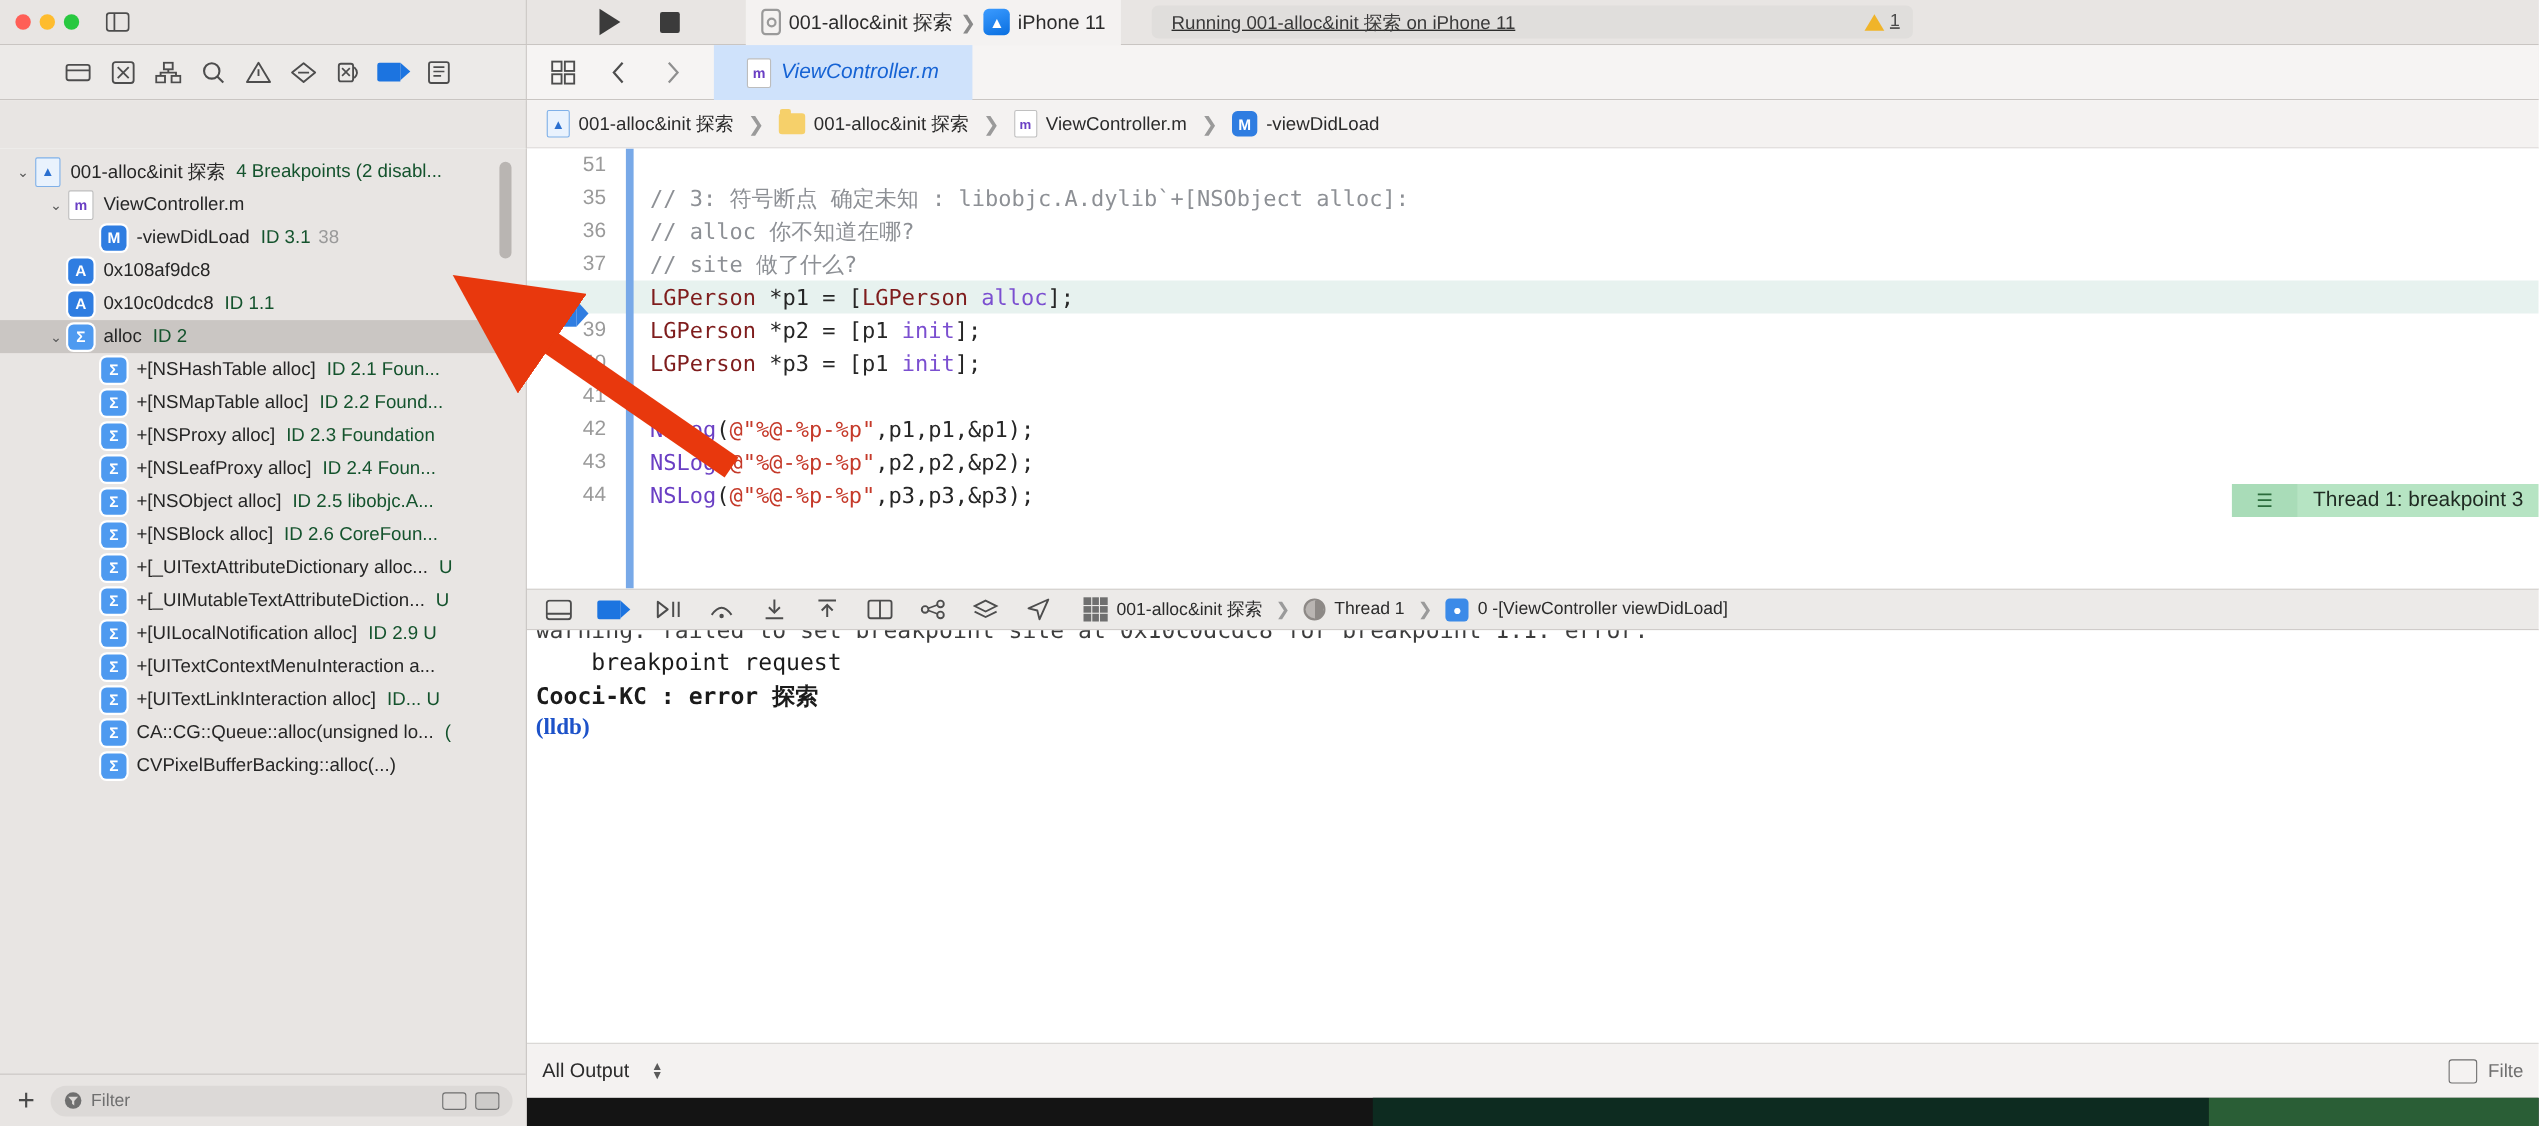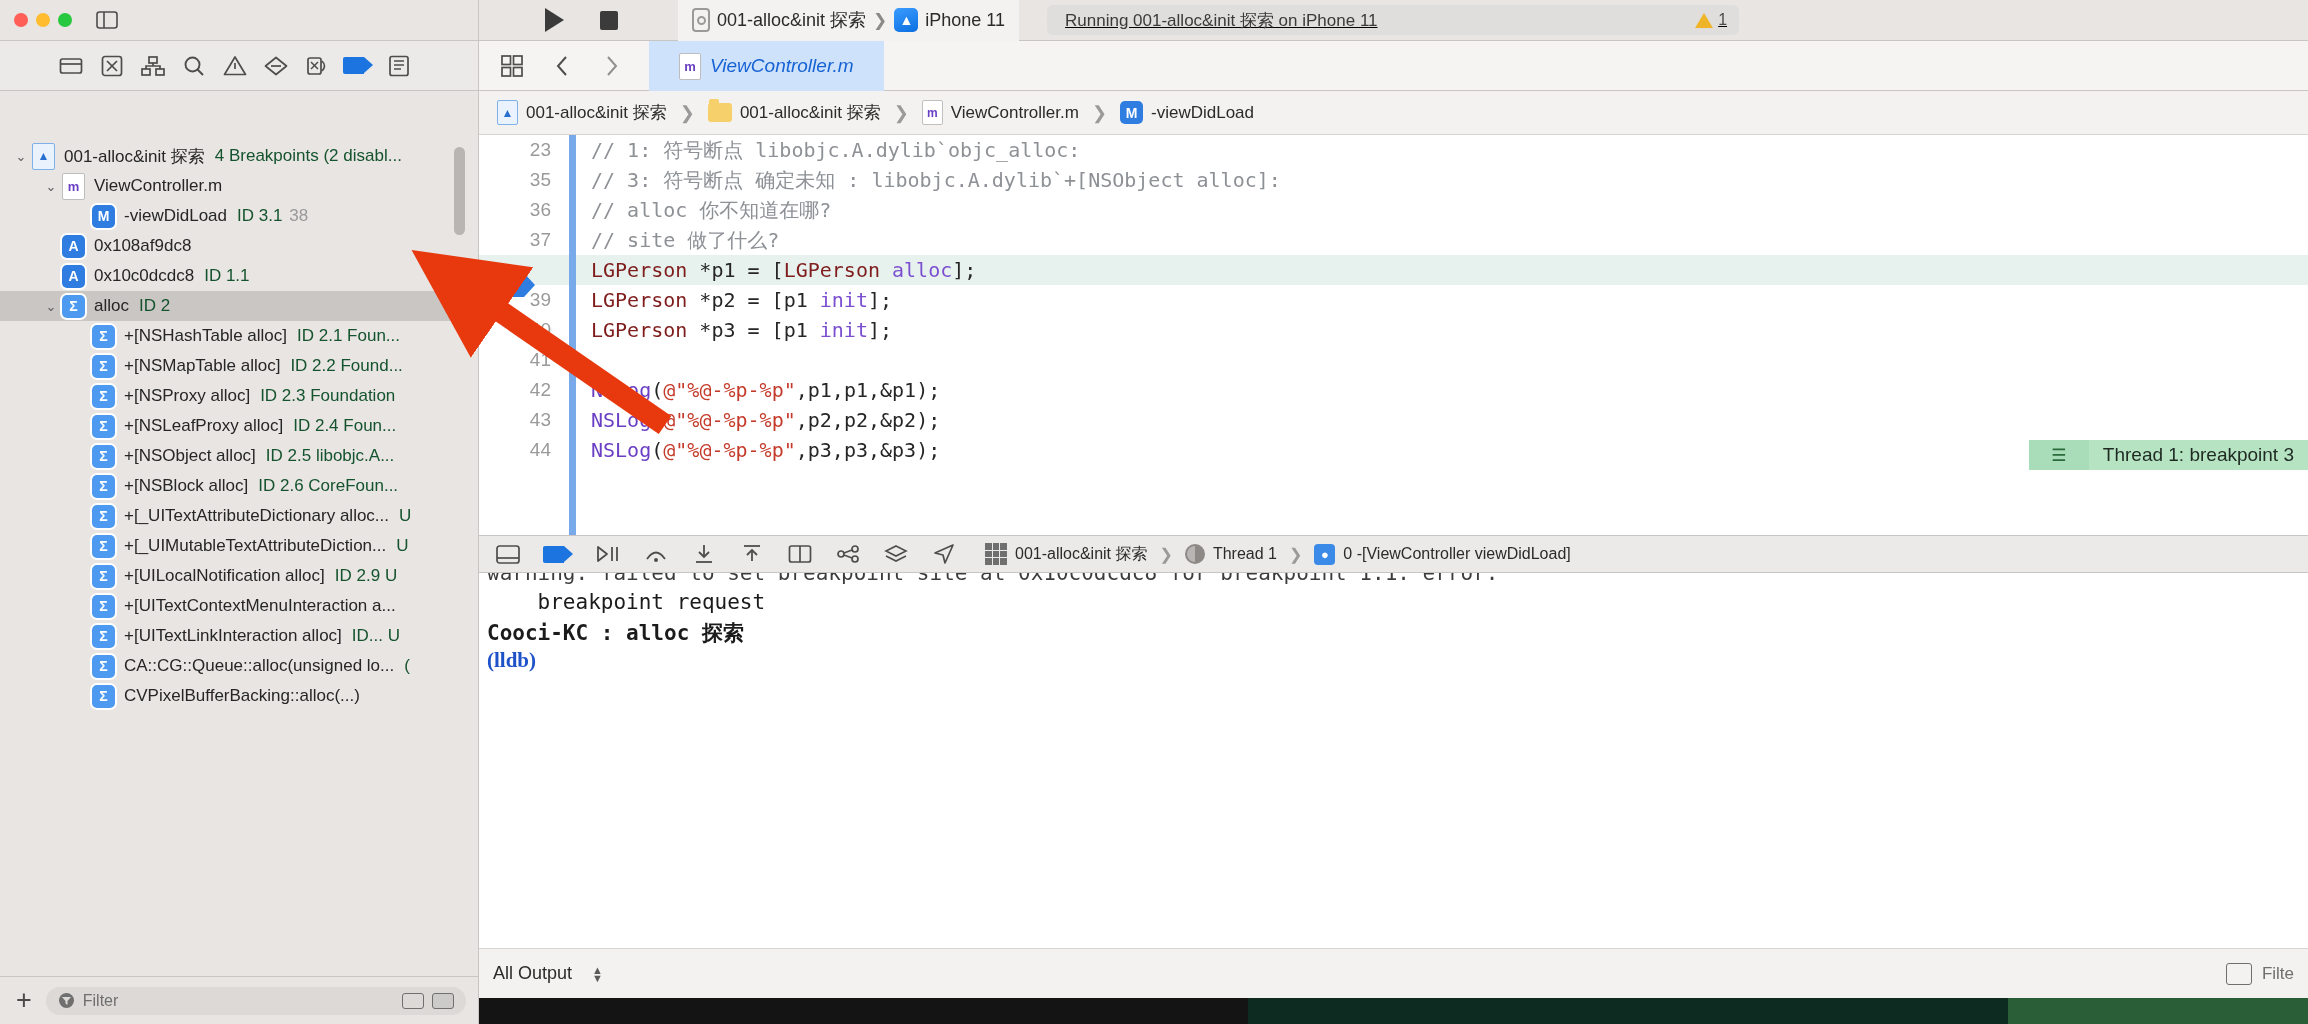--- a/index.html
+++ b/index.html
@@ -451,21 +451,21 @@
           <span class="fbtn on"></span>
         </span>
       </div>
     </div>
 
     <div class="editor-col">
 
       <div class="code-area">
         <div class="editbar"></div>
         <div id="code-lines">
-            <div class="code-line"><span class="gutter">23</span><span class="codetext"><span class="cm">// 1: 符号断点 libobjc.A.dylib`objc_alloc:</span></span></div>
+            <div class="code-line"><span class="gutter">51</span></div>
             <div class="code-line"><span class="gutter">35</span><span class="codetext"><span class="cm">// 3: 符号断点 确定未知 : libobjc.A.dylib`+[NSObject alloc]:</span></span></div>
             <div class="code-line"><span class="gutter">36</span><span class="codetext"><span class="cm">// alloc 你不知道在哪?</span></span></div>
             <div class="code-line"><span class="gutter">37</span><span class="codetext"><span class="cm">// site 做了什么?</span></span></div>
             <div class="code-line hl"><span class="gutter"><span class="bpmark">38</span></span><span class="codetext"><span class="typ">LGPerson</span><span class=""> *p1 = [</span><span class="typ">LGPerson</span><span class=""> </span><span class="kw">alloc</span><span class="">];</span></span></div>
             <div class="code-line"><span class="gutter">39</span><span class="codetext"><span class="typ">LGPerson</span><span class=""> *p2 = [p1 </span><span class="kw">init</span><span class="">];</span></span></div>
             <div class="code-line"><span class="gutter">40</span><span class="codetext"><span class="typ">LGPerson</span><span class=""> *p3 = [p1 </span><span class="kw">init</span><span class="">];</span></span></div>
             <div class="code-line"><span class="gutter">41</span><span class="codetext"><span class=""></span></span></div>
             <div class="code-line"><span class="gutter">42</span><span class="codetext"><span class="fn">NSLog</span><span class="">(</span><span class="str">@"%@-%p-%p"</span><span class="">,p1,p1,&amp;p1);</span></span></div>
             <div class="code-line"><span class="gutter">43</span><span class="codetext"><span class="fn">NSLog</span><span class="">(</span><span class="str">@"%@-%p-%p"</span><span class="">,p2,p2,&amp;p2);</span></span></div>
             <div class="code-line"><span class="gutter">44</span><span class="codetext"><span class="fn">NSLog</span><span class="">(</span><span class="str">@"%@-%p-%p"</span><span class="">,p3,p3,&amp;p3);</span></span></div>
@@ -562,21 +562,21 @@
           <span class="dbg-sep">❯</span>
           <span class="person-ico">●</span>
           <span>0 -[ViewController viewDidLoad]</span>
         </span>
       </div>
 
       <div class="console-wrap">
         <div class="console" id="console-lines">
             <div class="cline fade" style="margin-top: -16px;">warning: failed to set breakpoint site at 0x10c0dcdc8 for breakpoint 1.1: error:</div>
             <div class="cline">    breakpoint request</div>
-            <div class="cline bold">Cooci-KC : alloc 探索</div>
+            <div class="cline bold">Cooci-KC : error 探索</div>
             <div class="cline blue">(lldb)</div>
           </div>
         <div class="console-footer">
           <span class="alloutput">
             <span>All Output</span>
             <span class="stepper">
                 <span>▲</span>
                 <span>▼</span>
               </span>
           </span>

